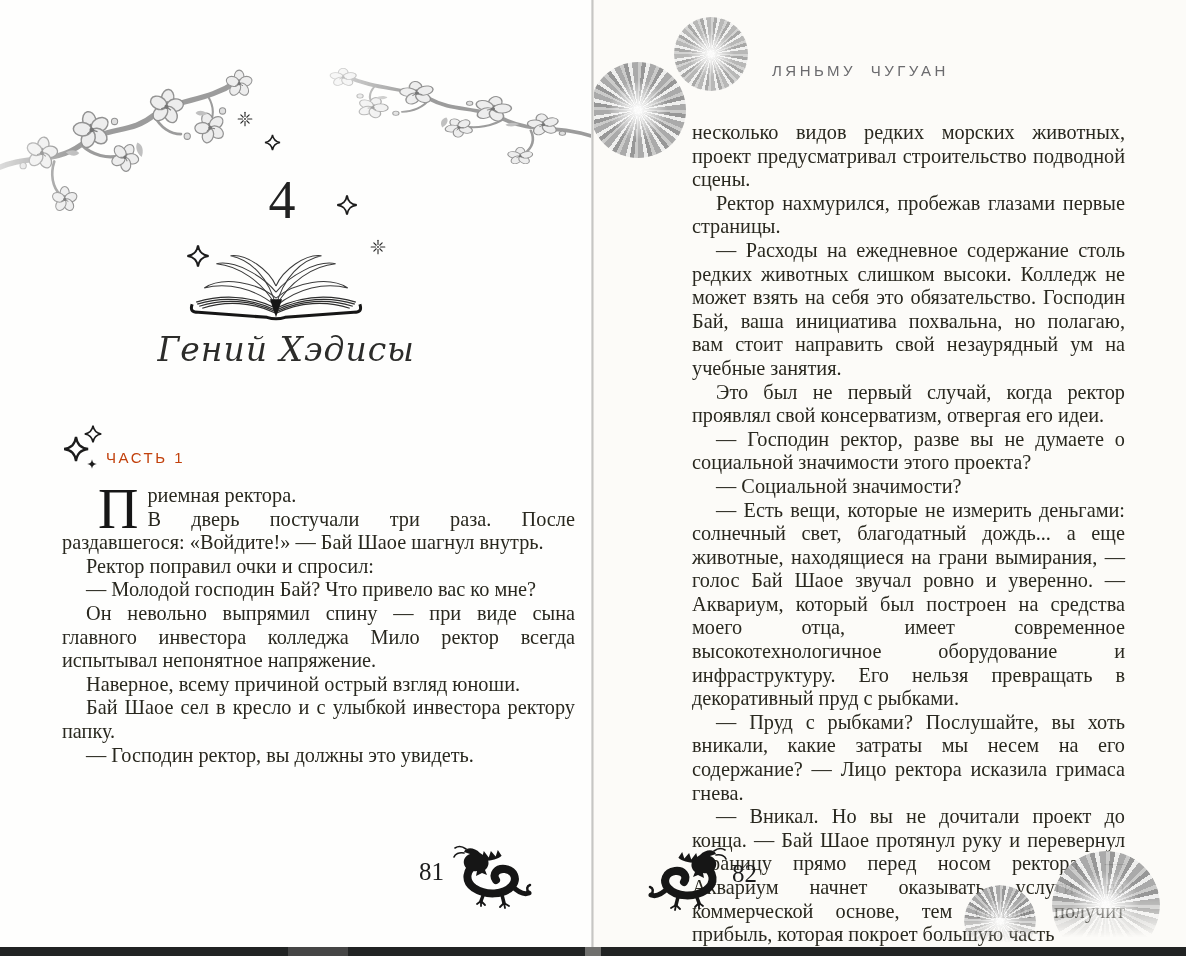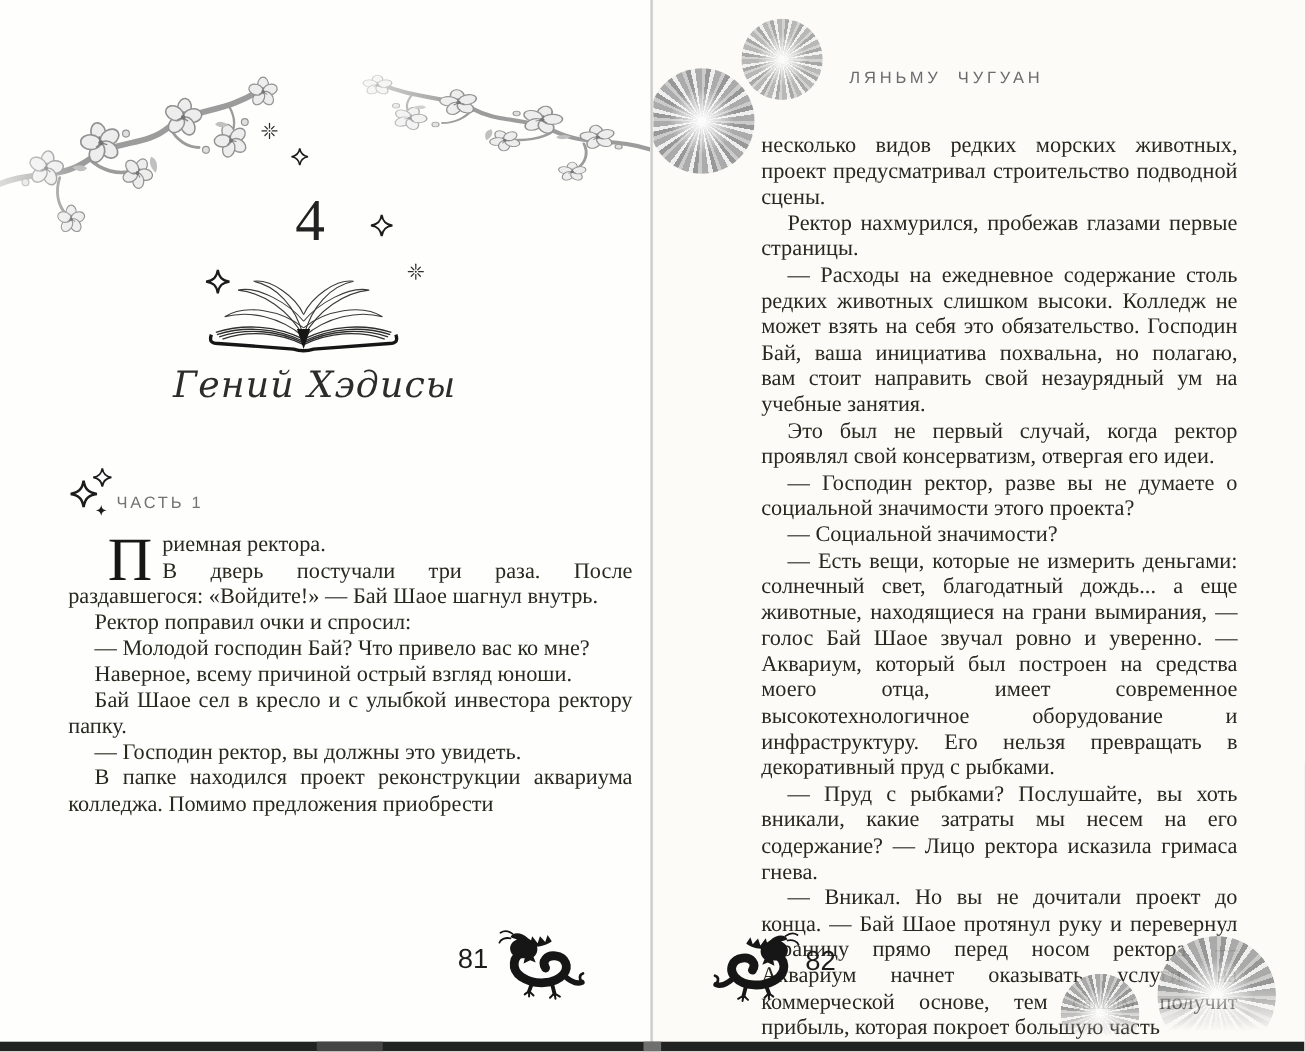--- a/index.html
+++ b/index.html
@@ -35,34 +35,34 @@
   
   .chapter-num{left:254px;top:172px;width:56px;text-align:center;font-size:54px;line-height:56px;
                color:#222;font-family:"Liberation Serif",serif;font-weight:400;}
   .chapter-title{left:140px;top:330px;width:275px;margin:0;text-align:right;
                  font-family:"DejaVu Serif","Liberation Serif",serif;font-style:italic;font-weight:400;
                  font-size:33px;color:#2c2c2a;letter-spacing:1px;}
   .part{left:62px;top:424px;height:50px;}
   .part-stars{position:absolute;left:2px;top:0;width:42px;height:48px;}
   .part-stars svg{width:100%;height:100%;}
   .part-label{position:absolute;left:44px;top:25px;font-family:"Liberation Sans",sans-serif;
-              font-size:15px;letter-spacing:2.5px;color:#737373;white-space:nowrap;}
+              font-size:15px;letter-spacing:2.5px;color:#c2410c;white-space:nowrap;}
   
   .body{position:absolute;text-align:justify;color:#29281f;font-size:20.3px;line-height:23.6px;}
   .body p{margin:0;}
   .body p.ind{text-indent:24px;}
   .body-l{left:62px;top:484px;width:513px;}
   .body-r{left:98px;top:110px;width:433px;margin-top:11px;}
   .dropcap{float:left;font-size:56px;line-height:44px;margin:3px 9px 0 36px;color:#161616;
            font-family:"Liberation Serif",serif;}
   
   .running-header{position:absolute;left:178px;top:62px;font-family:"Liberation Sans",sans-serif;
                   font-size:15px;letter-spacing:3.5px;word-spacing:7px;color:#6b6b6e;white-space:nowrap;text-align:right;}
   .footer{position:absolute;width:100%;}
-  .pgnum{position:absolute;font-size:25px;color:#1d1d1d;font-family:Liberation Sans, sans-serif;}
+  .pgnum{position:absolute;font-size:25px;color:#1d1d1d;font-family:Liberation Serif, serif;}
   .f-l{top:843px;height:70px;}
   .f-l .pgnum{left:404px;top:15px;width:40px;text-align:right;}
   .f-l .dragon{position:absolute;left:452px;top:0;width:80px;height:66px;}
   .f-r{top:843px;height:70px;}
   .f-r .pgnum{left:138px;top:17px;}
   .f-r .dragon{position:absolute;left:54px;top:2px;width:80px;height:66px;}
   
   .bottom-bar{position:absolute;left:0;top:947px;width:1186px;height:9px;background:#212323;}
   .seg{position:absolute;top:0;height:9px;display:block;}
   .seg-a{left:288px;width:60px;background:#454545;}
@@ -237,24 +237,24 @@
           <use href="#star-s" transform="translate(28,40) scale(0.42)"></use>
         </svg>
       </span>
       <span class="part-label">ЧАСТЬ 1</span>
     </div>
 
     <div class="body body-l">
       <p><span class="dropcap">П</span><span>риемная ректора.</span><br><span>В дверь постучали три раза. После раздавшегося: «Войдите!» — Бай Шаое шагнул внутрь.</span></p>
       <p class="ind">Ректор поправил очки и спросил:</p>
       <p class="ind">— Молодой господин Бай? Что привело вас ко мне?</p>
+      <p class="ind">Он невольно выпрямил спину — при виде сына главного инвестора колледжа Мило ректор всегда испытывал непонятное напряжение.</p>
       <p class="ind">Наверное, всему причиной острый взгляд юноши.</p>
       <p class="ind">Бай Шаое сел в кресло и с улыбкой инвестора ректору папку.</p>
       <p class="ind">— Господин ректор, вы должны это увидеть.</p>
-      <p class="ind">В папке находился проект реконструкции аквариума колледжа. Помимо предложения приобрести</p>
     </div>
 
     <div class="footer f-l">
       <span class="pgnum">81</span>
       <span class="dragon mirror">
         <svg viewBox="0 0 80 66">
             <use href="#dragon-g"></use>
           </svg>
       </span>
     </div>

